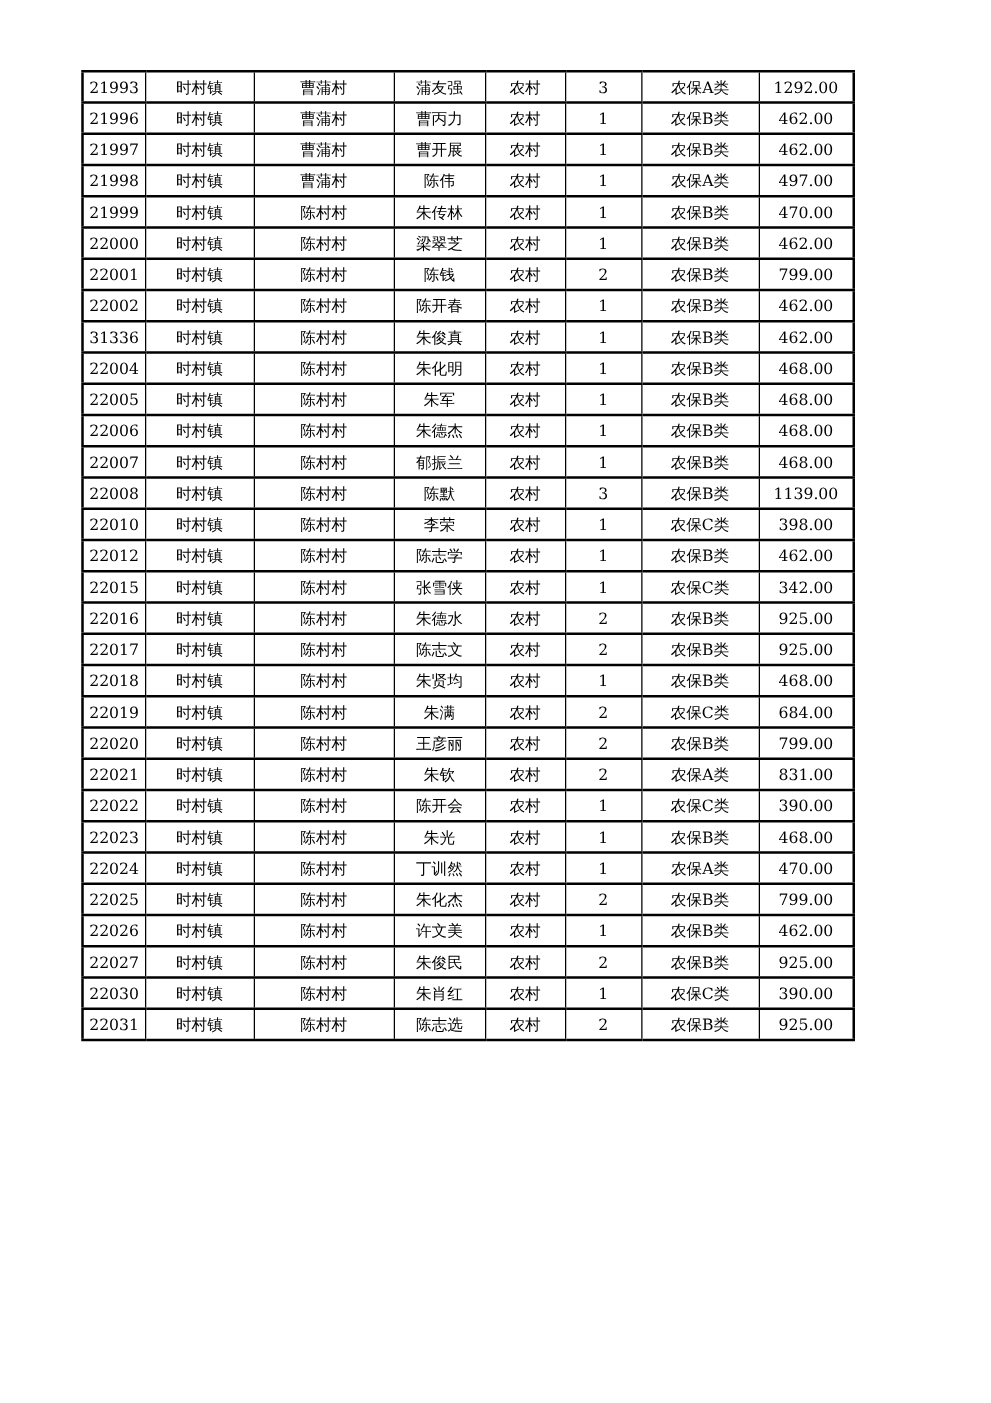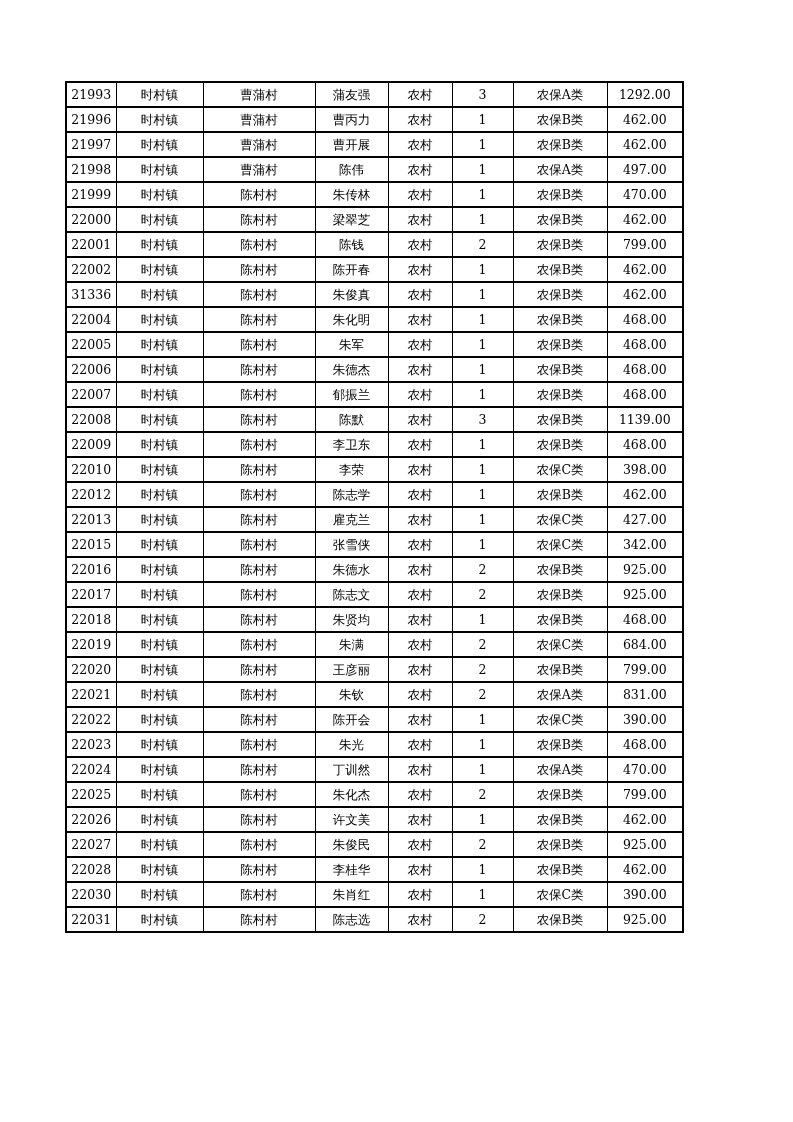--- a/index.html
+++ b/index.html
@@ -19,21 +19,21 @@
     left: 0;
     top: 0;
     width: 793px;
     height: 1122px;
     background: #ffffff;
     overflow: hidden;
   }
   table.sheet {
     position: absolute;
     left: 65px;
-    top: 81px;
+    top: 56px;
     width: 617px;
     border-collapse: collapse;
     table-layout: fixed;
   }
   table.sheet td {
     border-left: 1px solid #000;
     border-right: 1px solid #000;
     border-top: 2px solid #000;
     border-bottom: 2px solid #000;
     height: 23px;
@@ -200,58 +200,38 @@
           <td>22008</td>
           <td>时村镇</td>
           <td>陈村村</td>
           <td>陈默</td>
           <td>农村</td>
           <td>3</td>
           <td>农保B类</td>
           <td>1139.00</td>
         </tr>
         <tr>
-          <td>22009</td>
-          <td>时村镇</td>
-          <td>陈村村</td>
-          <td>李卫东</td>
-          <td>农村</td>
-          <td>1</td>
-          <td>农保B类</td>
-          <td>468.00</td>
-        </tr>
-        <tr>
           <td>22010</td>
           <td>时村镇</td>
           <td>陈村村</td>
           <td>李荣</td>
           <td>农村</td>
           <td>1</td>
           <td>农保C类</td>
           <td>398.00</td>
         </tr>
         <tr>
           <td>22012</td>
           <td>时村镇</td>
           <td>陈村村</td>
           <td>陈志学</td>
           <td>农村</td>
           <td>1</td>
           <td>农保B类</td>
           <td>462.00</td>
-        </tr>
-        <tr>
-          <td>22013</td>
-          <td>时村镇</td>
-          <td>陈村村</td>
-          <td>雇克兰</td>
-          <td>农村</td>
-          <td>1</td>
-          <td>农保C类</td>
-          <td>427.00</td>
         </tr>
         <tr>
           <td>22015</td>
           <td>时村镇</td>
           <td>陈村村</td>
           <td>张雪侠</td>
           <td>农村</td>
           <td>1</td>
           <td>农保C类</td>
           <td>342.00</td>
@@ -368,30 +348,20 @@
         </tr>
         <tr>
           <td>22027</td>
           <td>时村镇</td>
           <td>陈村村</td>
           <td>朱俊民</td>
           <td>农村</td>
           <td>2</td>
           <td>农保B类</td>
           <td>925.00</td>
-        </tr>
-        <tr>
-          <td>22028</td>
-          <td>时村镇</td>
-          <td>陈村村</td>
-          <td>李桂华</td>
-          <td>农村</td>
-          <td>1</td>
-          <td>农保B类</td>
-          <td>462.00</td>
         </tr>
         <tr>
           <td>22030</td>
           <td>时村镇</td>
           <td>陈村村</td>
           <td>朱肖红</td>
           <td>农村</td>
           <td>1</td>
           <td>农保C类</td>
           <td>390.00</td>

